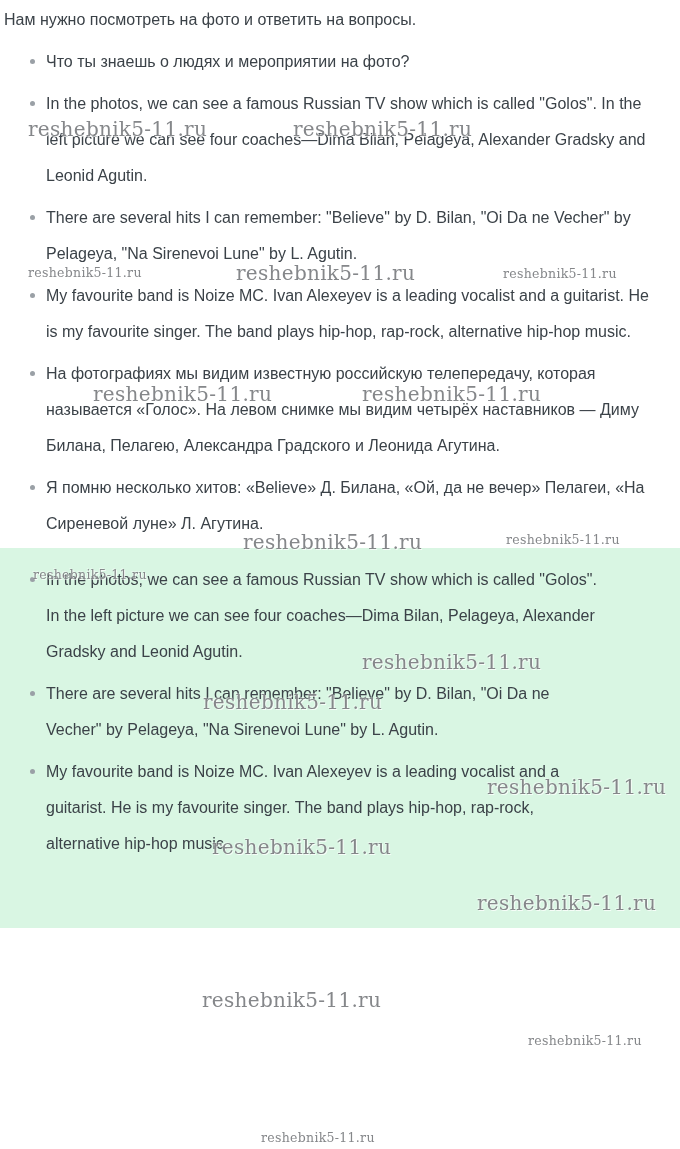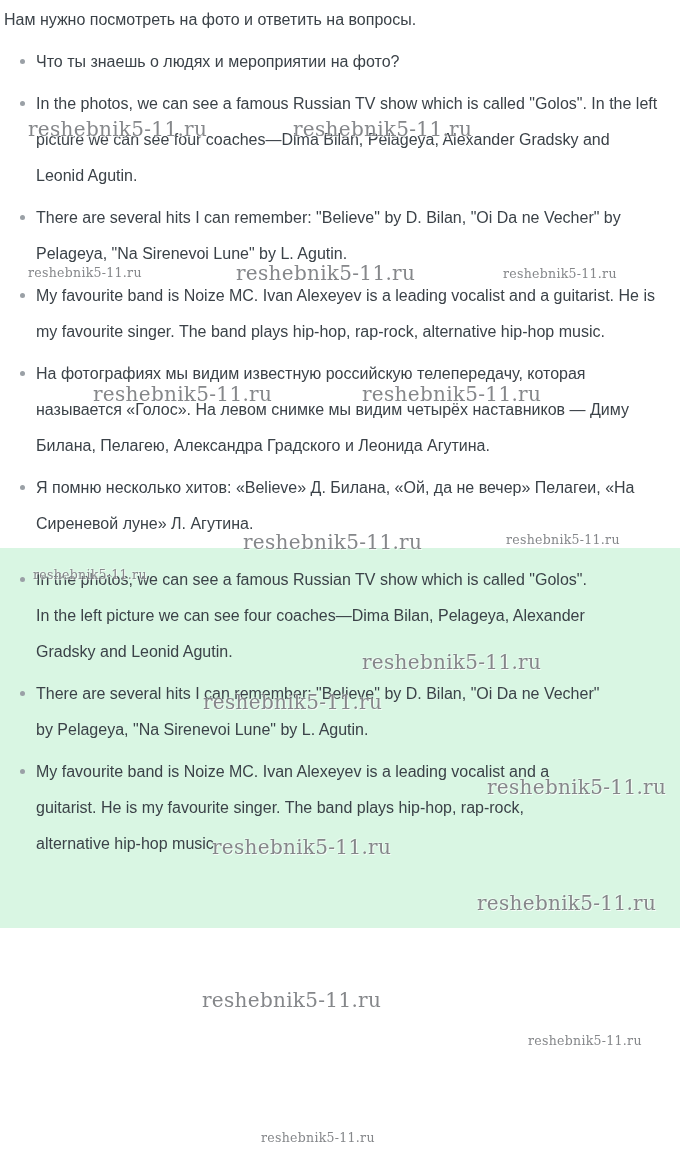--- a/index.html
+++ b/index.html
@@ -23,21 +23,21 @@
   }
   ul.qa {
     list-style: none;
     margin: 0;
     padding: 13px 18px 0 36px;
   }
   ul.qa li {
     position: relative;
     font-size: 16px;
     line-height: 36px;
-    margin: 0 0 6px 0;
+    margin: 0 0 6px 10px;
   }
   ul.qa li .bullet {
     position: absolute;
     left: -16px;
     top: 15px;
     width: 5px;
     height: 5px;
     border-radius: 50%;
     background: var(--bullet, #9aa0a6);
   }

